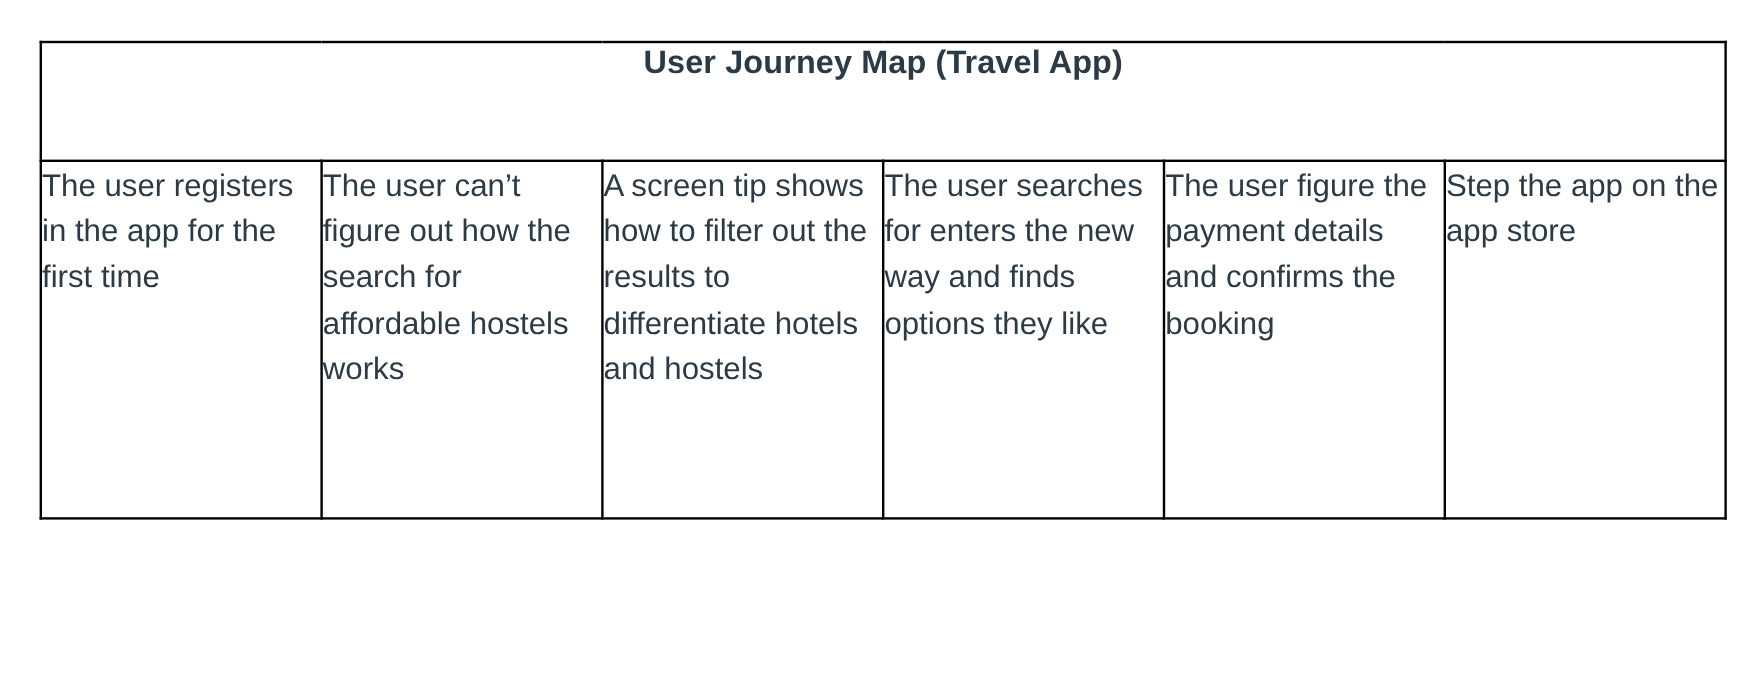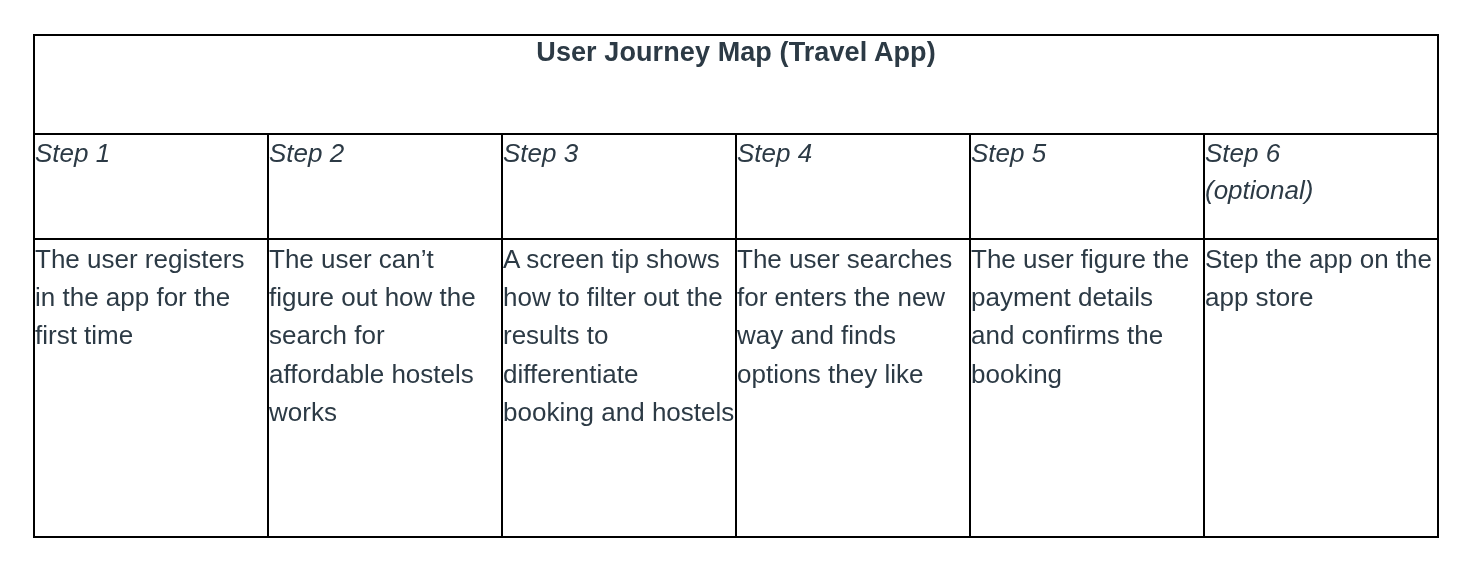--- a/index.html
+++ b/index.html
@@ -94,51 +94,30 @@
         <col class="col-w">
         <col class="col-w">
     </colgroup>
     <tbody>
       <tr>
         <td class="title-cell" colspan="6">
           <div class="title-text">User Journey Map (Travel App)</div>
         </td>
       </tr>
 
-      <tr>
-        <td class="step-head-cell">
-          <div class="step-head-text">Step 1</div>
-        </td>
-        <td class="step-head-cell">
-          <div class="step-head-text">Step 2</div>
-        </td>
-        <td class="step-head-cell">
-          <div class="step-head-text">Step 3</div>
-        </td>
-        <td class="step-head-cell">
-          <div class="step-head-text">Step 4</div>
-        </td>
-        <td class="step-head-cell">
-          <div class="step-head-text">Step 5</div>
-        </td>
-        <td class="step-head-cell">
-          <div class="step-head-text">Step 6
-(optional)</div>
-        </td>
-      </tr>
 
       <tr>
         <td class="step-body-cell">
           <div class="step-body-text">The user registers in the app for the first time</div>
         </td>
         <td class="step-body-cell">
           <div class="step-body-text">The user can’t figure out how the search for affordable hostels works</div>
         </td>
         <td class="step-body-cell">
-          <div class="step-body-text">A screen tip shows how to filter out the results to differentiate booking and hostels</div>
+          <div class="step-body-text">A screen tip shows how to filter out the results to differentiate hotels and hostels</div>
         </td>
         <td class="step-body-cell">
           <div class="step-body-text">The user searches for enters the new way and finds options they like</div>
         </td>
         <td class="step-body-cell">
           <div class="step-body-text">The user figure the payment details and confirms the booking</div>
         </td>
         <td class="step-body-cell">
           <div class="step-body-text">Step the app on the app store</div>
         </td>

